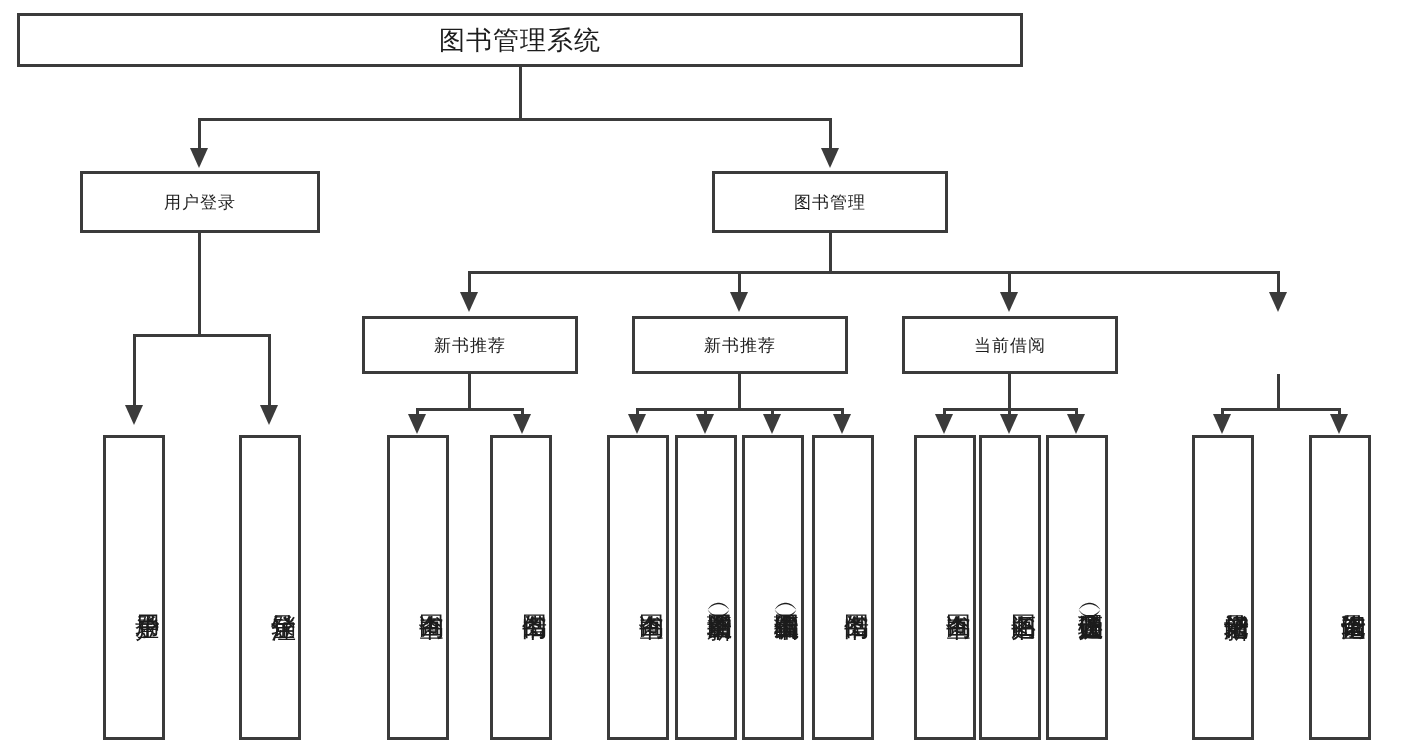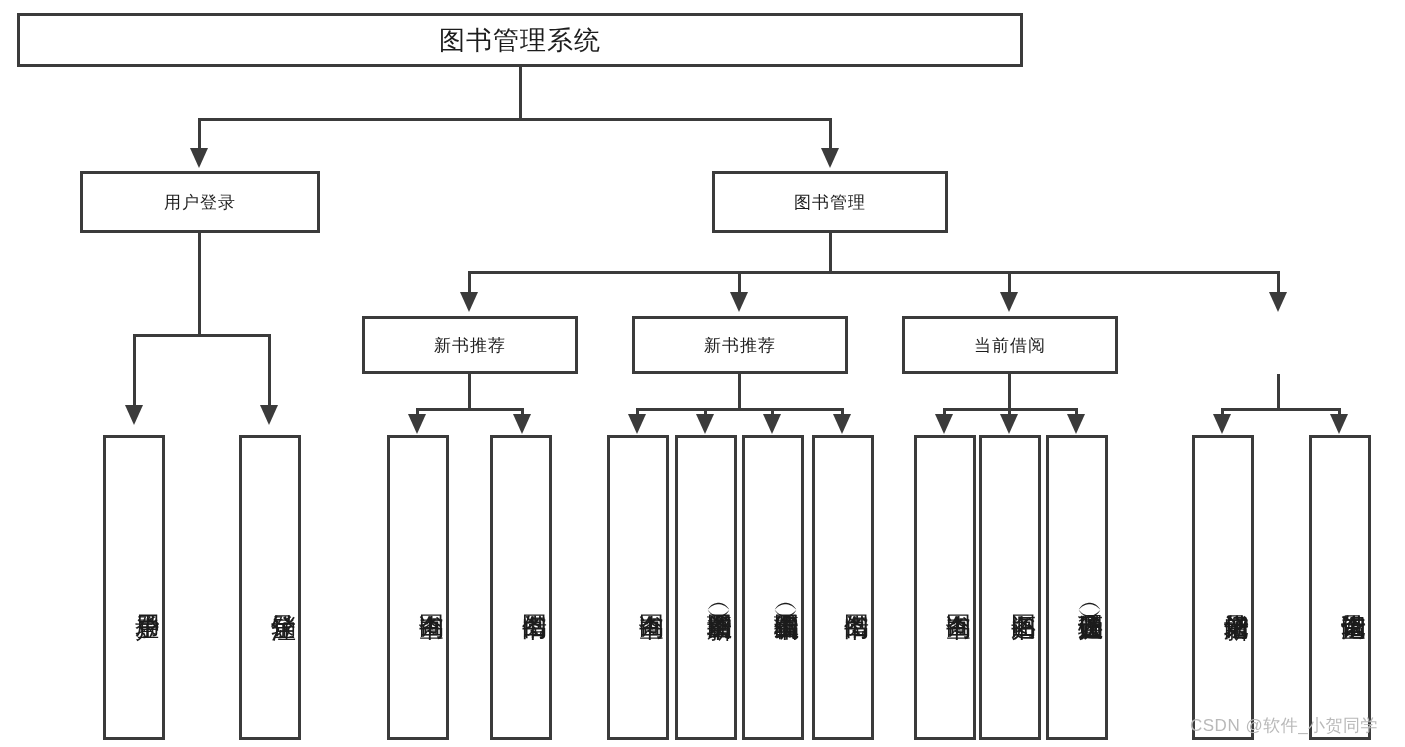--- a/index.html
+++ b/index.html
@@ -194,15 +194,14 @@
     <span>确认归还（管理员）</span>
   </div>
 
   <div class="node vert" style="left:1192px; top:435px; width:62px; height:305px;">
     <span>新增借阅记录</span>
   </div>
   <div class="node vert" style="left:1309px; top:435px; width:62px; height:305px;">
     <span>查询借阅记录</span>
   </div>
 
-  <div class="watermark" style="left:1190px; top:714px;">CSDN @软件_小贺同学</div>
 
 </div>
 
 </body></html>

